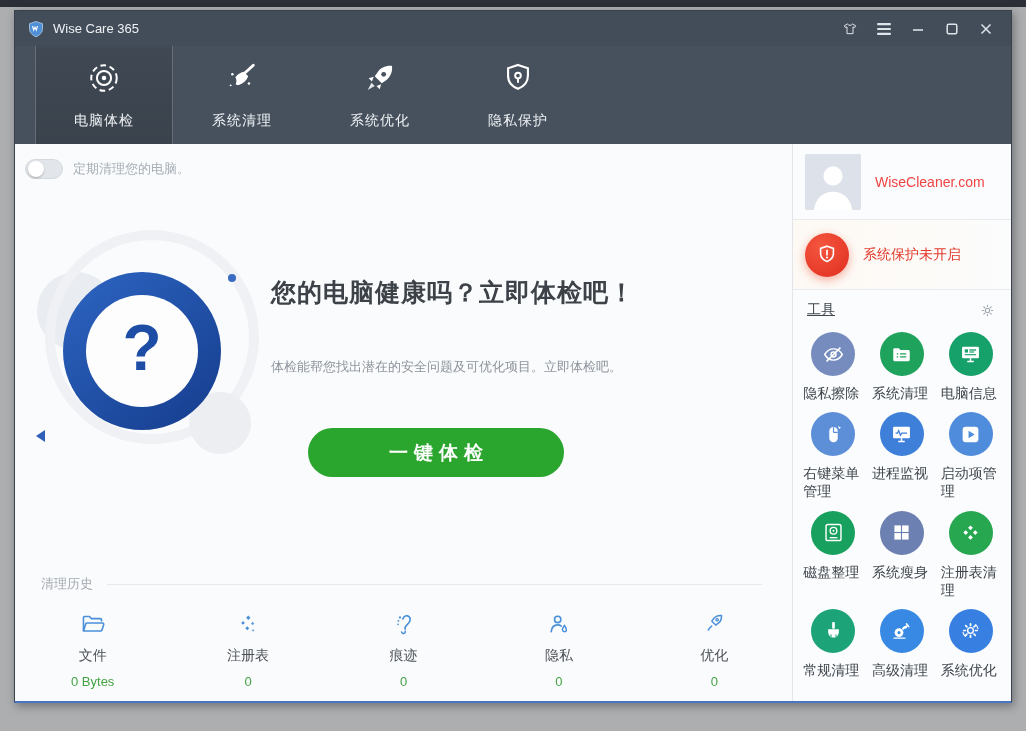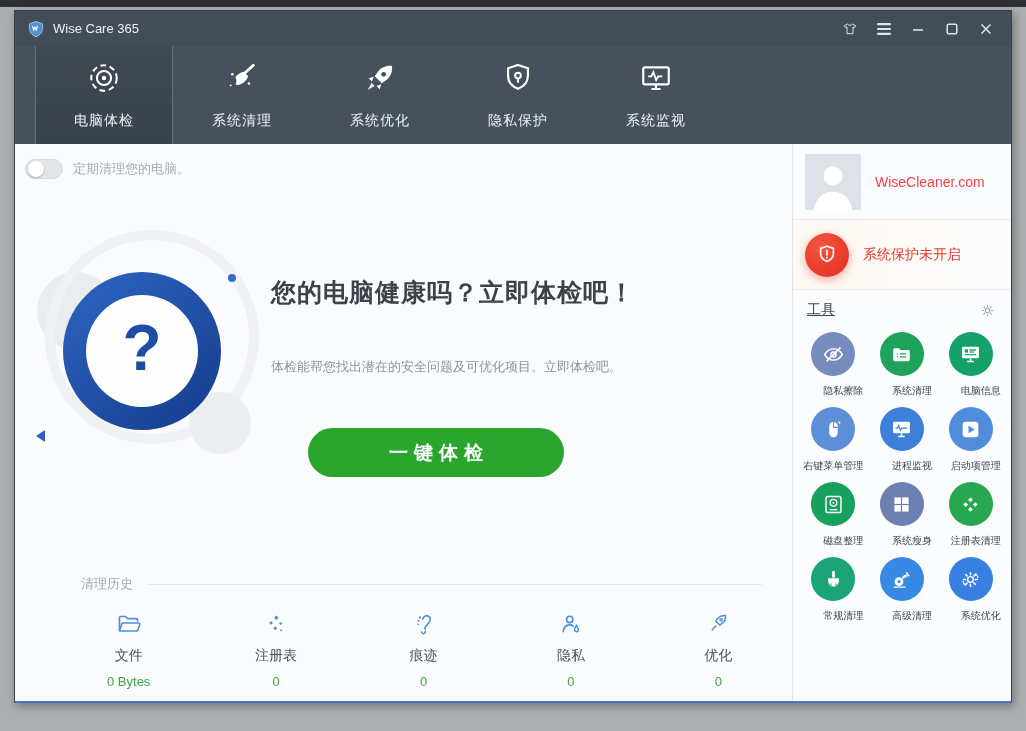--- a/index.html
+++ b/index.html
@@ -50,21 +50,21 @@
   .deco-tri { position:absolute; left:5px; top:196px; width:0; height:0;
     border-top:6px solid transparent; border-bottom:6px solid transparent; border-right:9px solid #2f5fb8; }
 
   .hero-text { margin-left:8px; padding-top:42px; }
   .hero-text h1 { font-size:25px; font-weight:600; color:#3c4248; letter-spacing:1px; }
   .hero-text p { margin-top:49px; font-size:13px; color:#8d949c; }
   .checkup-btn { display:block; margin-top:52px; margin-left:37px; width:256px; height:49px; border:none; border-radius:25px;
     background:#2aa52d; color:#fff; font-size:19px; font-weight:600; letter-spacing:6px; text-indent:6px;
     font-family:"Liberation Sans", sans-serif; cursor:pointer; }
 
-  .history { margin-top:auto; padding-bottom:12px; flex:none;padding-left:40px; }
+  .history { margin-top:auto; padding-bottom:12px; flex:none; }
   .history-hdr { display:flex; align-items:center; padding-left:26px; }
   .history-title { font-size:13px; color:#a4aab1; flex:none; }
   .history-line { flex:1; height:1px; background:#e7e9ec; margin:0 30px 0 14px; }
   .history-items { display:flex; margin-top:18px; }
   .h-item { flex:1; display:flex; flex-direction:column; align-items:center; }
   .h-icon { height:26px; display:flex; align-items:flex-end; }
   .h-label { margin-top:10px; font-size:14px; color:#4b5157; }
   .h-value { margin-top:9px; font-size:13px; color:#44a244; }
 
   
@@ -80,21 +80,21 @@
     box-shadow:0 3px 10px rgba(235,80,50,.45); display:flex; align-items:center; justify-content:center; }
   .alert-text { font-size:14px; color:#e2392c; }
 
   .tools-hdr { height:36px; display:flex; align-items:center; padding:0 14px; margin-top:2px; }
   .tools-title { font-size:14px; color:#40474e; flex:1;text-decoration:underline; }
   .tools-gear { width:20px; height:20px; display:flex; align-items:center; justify-content:center; cursor:pointer; }
 
   .tools-grid { display:grid; grid-template-columns:repeat(3,1fr); row-gap:10px; padding:4px 6px 10px; justify-items:center; align-content:start; }
   .tool { width:68px; display:flex; flex-direction:column; align-items:center; cursor:pointer; }
   .tool-circle { width:44px; height:44px; border-radius:50%; display:flex; align-items:center; justify-content:center; flex:none; }
-  .tool-label { margin-top:8px; width:60px; font-size:10px; line-height:1.3; color:#3f464d; text-align:right; }
+  .tool-label { margin-top:8px; width:60px; font-size:14px; line-height:1.3; color:#3f464d; text-align:left; }
 </style>
 </head>
 <body>
 
 <div class="top-strip"></div>
 
 <div class="window">
 
   <div class="titlebar">
     <span class="logo">
@@ -172,30 +172,20 @@
     </div>
     <div class="tab">
       <span>
         <svg width="34" height="34" viewBox="0 0 24 24">
             <path d="M12 2.8l7 2.4v5.2c0 4.6-2.9 7.6-7 9.2-4.1-1.6-7-4.6-7-9.2V5.2z" fill="none" stroke="#fff" stroke-width="1.5"></path>
             <circle cx="12" cy="10.3" r="2" fill="none" stroke="#fff" stroke-width="1.4"></circle>
             <path d="M12 12.3v3" stroke="#fff" stroke-width="1.4"></path>
           </svg>
       </span>
       <span class="tab-label">隐私保护</span>
-    </div>
-    <div class="tab">
-      <span>
-        <svg width="34" height="34" viewBox="0 0 24 24">
-            <rect x="3" y="4.5" width="18" height="12" rx="1.2" fill="none" stroke="#fff" stroke-width="1.5"></rect>
-            <path d="M6.5 10.8h2.2l1.4-3 2 5.6 1.4-2.6h2.9" fill="none" stroke="#fff" stroke-width="1.3"></path>
-            <path d="M12 16.5v3M8.8 19.8h6.4" stroke="#fff" stroke-width="1.5"></path>
-          </svg>
-      </span>
-      <span class="tab-label">系统监视</span>
     </div>
   </div>
 
   <div class="content">
 
     <div class="main">
 
       <div class="toggle-row">
         <div class="switch">
             <div class="knob"></div>

